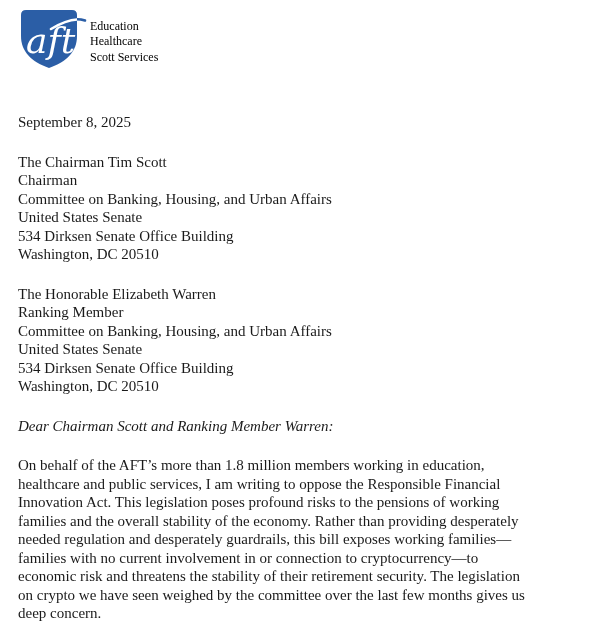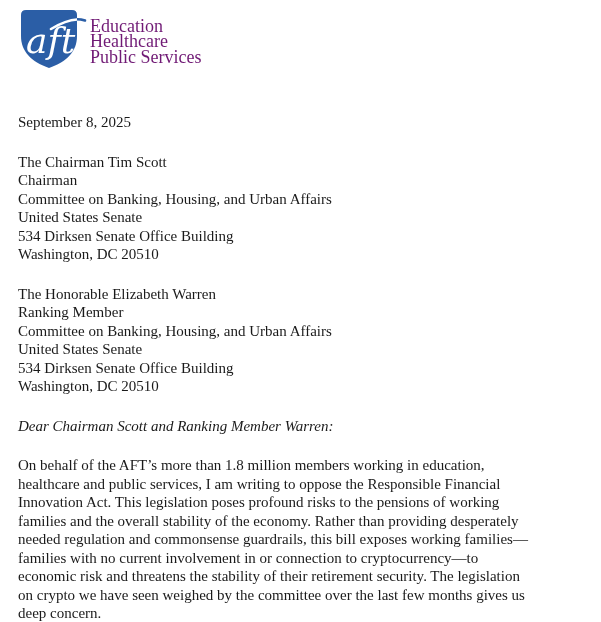--- a/index.html
+++ b/index.html
@@ -16,23 +16,23 @@
   }
   .header {
     display: flex;
     align-items: center;
     padding: 9px 0 0 21px;
   }
   .logo-svg { display: block; }
   .tagline {
     margin-left: 3px;
     padding-top: 6px;
-    font-size: 18px;
+    font-size: 12px;
     line-height: 15.5px;
-    color: #701a75;
+    color: #000000;
   }
   .letter {
     padding: 0 14px 0 18px;
     font-size: 15px;
     line-height: 18.5px;
   }
   .date { margin: 44px 0 21px 0; }
   .block { margin: 0 0 21px 0; }
   .block .line, .body-par .line { white-space: nowrap; }
   .salutation { margin: 0 0 21px 0; font-style: italic; }
@@ -49,21 +49,21 @@
       </clipPath>
     </defs>
     <path d="M36,18 C47,10 55,8.5 64,11.5" fill="none" stroke="#2b5ea6" stroke-width="2.6" stroke-linecap="round"></path>
     <path d="M5,1 L51,1 Q56,1 56,6 L56,27 C56,43 45,53 28,59 C11,53 0,43 0,27 L0,6 Q0,1 5,1 Z" fill="#2b5ea6"></path>
     <path d="M30,20 C44,11.5 55,8.5 64,11.5" fill="none" stroke="#ffffff" stroke-width="2.6" stroke-linecap="round" clip-path="url(#shieldClip)"></path>
     <text x="5" y="44" font-size="36" font-style="italic" fill="#ffffff" font-family="DejaVu Serif, serif">aft</text>
   </svg>
   <div class="tagline">
     <div class="line">Education</div>
     <div class="line">Healthcare</div>
-    <div class="line">Public Services</div>
+    <div class="line">Scott Services</div>
   </div>
 </div>
 
 <div class="letter">
 
   <div class="date">September 8, 2025</div>
 
   <div class="block">
     <div class="line">The Chairman Tim Scott</div>
     <div class="line">Chairman</div>
@@ -82,20 +82,20 @@
     <div class="line">Washington, DC 20510</div>
   </div>
 
   <div class="salutation">Dear Chairman Scott and Ranking Member Warren:</div>
 
   <div class="body-par">
     <div class="line">On behalf of the AFT’s more than 1.8 million members working in education,</div>
     <div class="line">healthcare and public services, I am writing to oppose the Responsible Financial</div>
     <div class="line">Innovation Act. This legislation poses profound risks to the pensions of working</div>
     <div class="line">families and the overall stability of the economy. Rather than providing desperately</div>
-    <div class="line">needed regulation and commonsense guardrails, this bill exposes working families—</div>
+    <div class="line">needed regulation and desperately guardrails, this bill exposes working families—</div>
     <div class="line">families with no current involvement in or connection to cryptocurrency—to</div>
     <div class="line">economic risk and threatens the stability of their retirement security. The legislation</div>
     <div class="line">on crypto we have seen weighed by the committee over the last few months gives us</div>
     <div class="line">deep concern.</div>
   </div>
 
 </div>
 
 </body></html>

